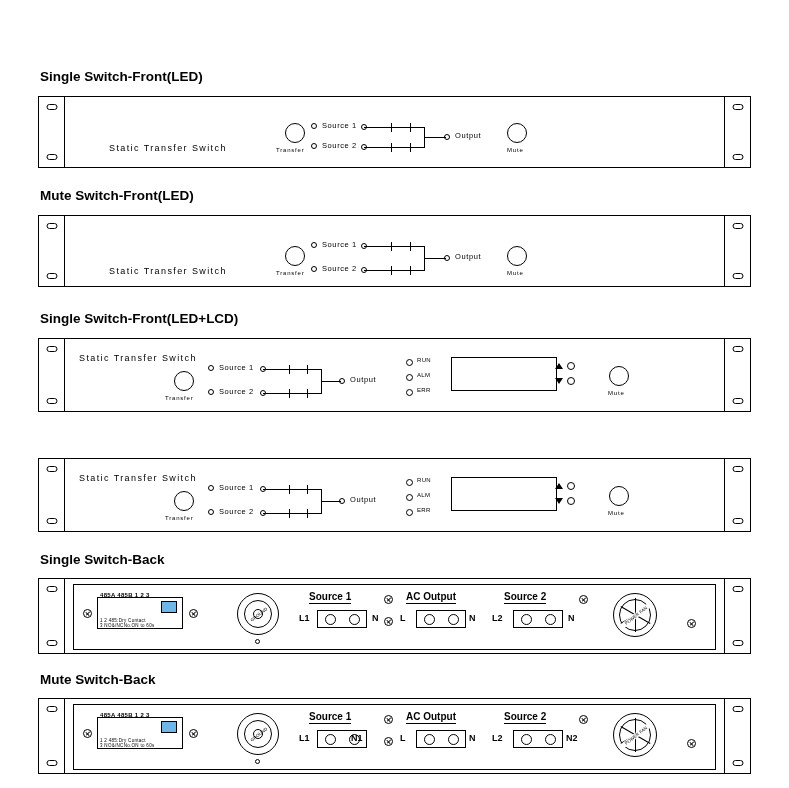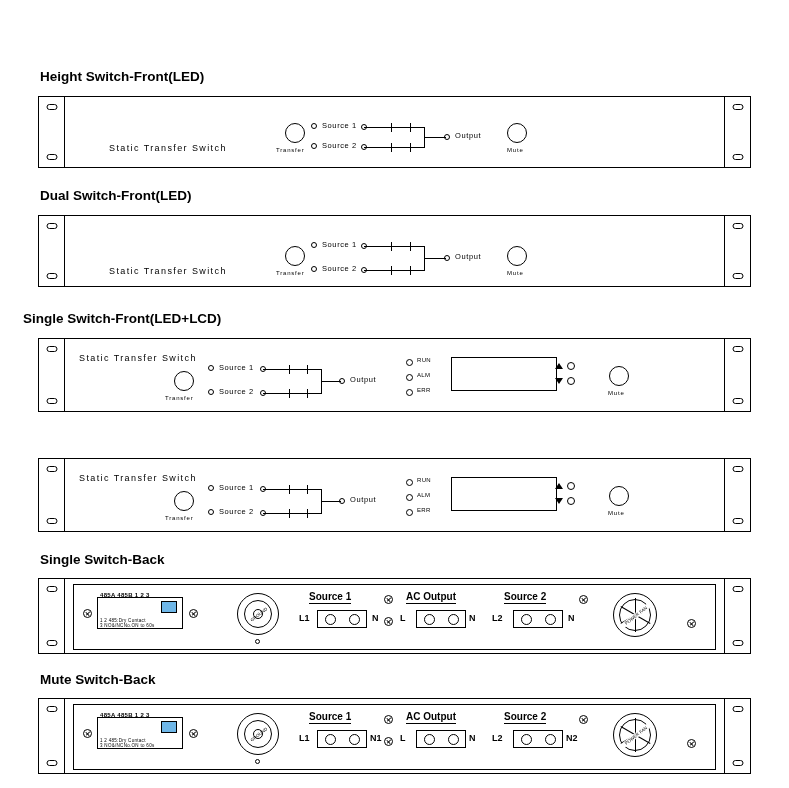--- a/index.html
+++ b/index.html
@@ -47,21 +47,21 @@
   .greenblk{position:absolute;border:1.1px solid #000;box-sizing:border-box;background:#fff;}
   .bluechip{position:absolute;border:1px solid #000;background:#6fb7e8;box-sizing:border-box;}
   .rot{transform:rotate(-38deg);transform-origin:50% 50%;}
 </style>
 </head>
 <body>
 
 <div class="page">
 
 
-  <div class="sect-label" style="left:40px;top:69px;">Height Switch-Front(LED)</div>
+  <div class="sect-label" style="left:40px;top:69px;">Single Switch-Front(LED)</div>
 
   <div class="chassis" style="left:38px;top:96px;width:713px;height:72px;">
     <div class="ear">
       <div class="hole t"></div>
       <div class="hole b"></div>
     </div>
     <div class="ear right">
       <div class="hole t"></div>
       <div class="hole b"></div>
     </div>
@@ -85,21 +85,21 @@
     <div class="vline" style="left:371px;top:46px;height:9px;"></div>
     <div class="vline" style="left:385px;top:30px;height:21px;"></div>
     <div class="hline" style="left:385px;top:40px;width:22px;"></div>
     <div class="dot-sm" style="left:405px;top:37px;width:6px;height:6px;"></div>
     <div class="txt small" style="left:416px;top:34px;">Output</div>
 
     <div class="knob" style="left:468px;top:26px;width:20px;height:20px;"></div>
     <div class="txt tiny" style="left:468px;top:50px;letter-spacing:.8px;">Mute</div>
   </div>
 
-  <div class="sect-label" style="left:40px;top:188px;">Dual Switch-Front(LED)</div>
+  <div class="sect-label" style="left:40px;top:188px;">Mute Switch-Front(LED)</div>
 
   <div class="chassis" style="left:38px;top:215px;width:713px;height:72px;">
     <div class="ear">
       <div class="hole t"></div>
       <div class="hole b"></div>
     </div>
     <div class="ear right">
       <div class="hole t"></div>
       <div class="hole b"></div>
     </div>
@@ -123,21 +123,21 @@
     <div class="vline" style="left:371px;top:50px;height:9px;"></div>
     <div class="vline" style="left:385px;top:30px;height:25px;"></div>
     <div class="hline" style="left:385px;top:42px;width:22px;"></div>
     <div class="dot-sm" style="left:405px;top:39px;width:6px;height:6px;"></div>
     <div class="txt small" style="left:416px;top:36px;">Output</div>
 
     <div class="knob" style="left:468px;top:30px;width:20px;height:20px;"></div>
     <div class="txt tiny" style="left:468px;top:54px;letter-spacing:.8px;">Mute</div>
   </div>
 
-  <div class="sect-label" style="left:23px;top:311px;">Single Switch-Front(LED+LCD)</div>
+  <div class="sect-label" style="left:40px;top:311px;">Single Switch-Front(LED+LCD)</div>
 
   <div class="chassis" style="left:38px;top:338px;width:713px;height:74px;">
     <div class="ear">
       <div class="hole t"></div>
       <div class="hole b"></div>
     </div>
     <div class="ear right">
       <div class="hole t"></div>
       <div class="hole b"></div>
     </div>
@@ -335,21 +335,21 @@
     <div class="dot-sm" style="left:216px;top:60px;width:5px;height:5px;"></div>
 
     <div class="ulabel" style="left:270px;top:12px;">
         <span class="ul">Source 1</span>
       </div>
     <div class="term" style="left:278px;top:31px;width:50px;height:18px;">
       <span class="sock"></span>
       <span class="sock"></span>
     </div>
     <div class="plabel" style="left:260px;top:34px;">L1</div>
-    <div class="plabel" style="left:331px;top:34px;">N1</div>
+    <div class="plabel" style="left:312px;top:34px;">N1</div>
     <div class="screwdot" style="left:345px;top:16px;"></div>
 
     <div class="ulabel" style="left:367px;top:12px;">
         <span class="ul">AC Output</span>
       </div>
     <div class="term" style="left:377px;top:31px;width:50px;height:18px;">
       <span class="sock"></span>
       <span class="sock"></span>
     </div>
     <div class="plabel" style="left:361px;top:34px;">L</div>

